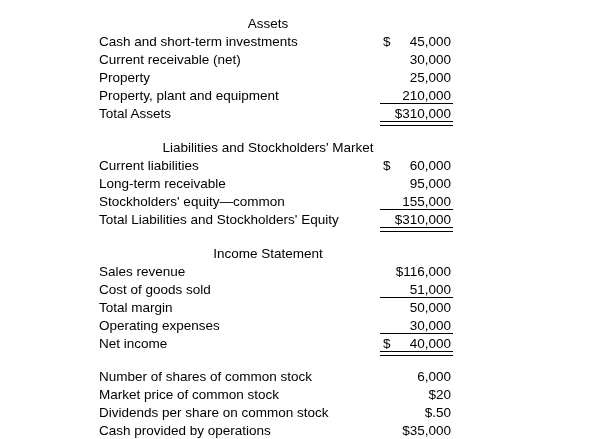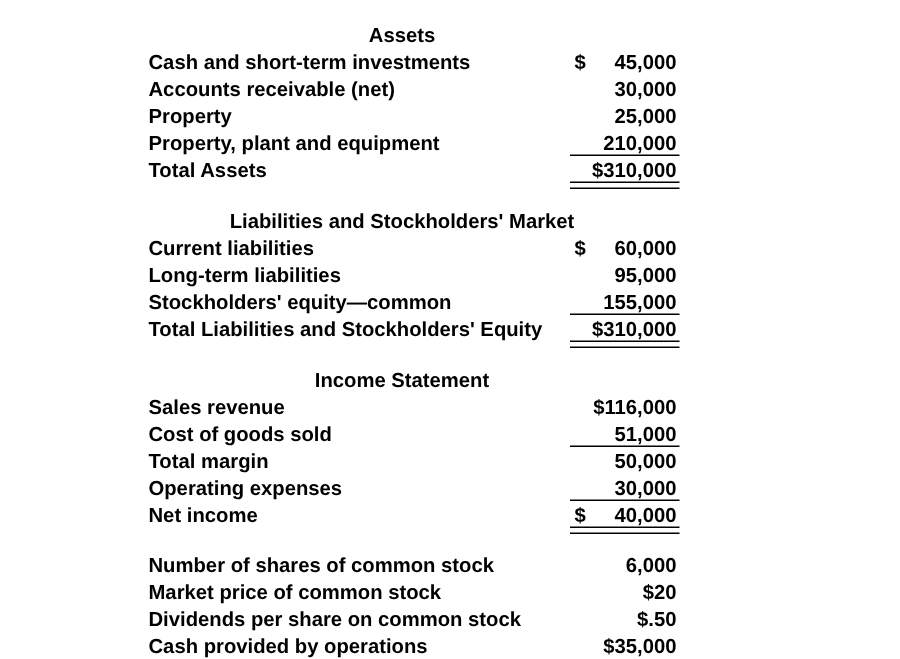--- a/index.html
+++ b/index.html
@@ -12,21 +12,20 @@
     height: 439px;
     overflow: hidden;
     font-family: "Liberation Sans", sans-serif;
     font-size: 13.5px;
     color: #000000;
   }
   .statement {
     padding-top: 14px;
     padding-left: 99px;
     width: 352px;
-    font-weight: bold;
   }
   .section {
     margin-bottom: 15px;
   }
   .sec-title {
     height: 19px;
     line-height: 19px;
     text-align: center;
     padding-right: 14px;
     white-space: nowrap;
@@ -80,21 +79,21 @@
 
   <div class="row">
     <span class="label">Cash and short-term investments</span>
     <span class="amount spaced">
       <span class="currency">$</span>
       <span class="value">45,000</span>
     </span>
   </div>
 
   <div class="row">
-    <span class="label">Accounts receivable (net)</span>
+    <span class="label">Current receivable (net)</span>
     <span class="amount">
       <span class="currency"></span>
       <span class="value">30,000</span>
     </span>
   </div>
 
   <div class="row">
     <span class="label">Property</span>
     <span class="amount">
       <span class="currency"></span>
@@ -124,21 +123,21 @@
 
   <div class="row">
     <span class="label">Current liabilities</span>
     <span class="amount spaced">
       <span class="currency">$</span>
       <span class="value">60,000</span>
     </span>
   </div>
 
   <div class="row">
-    <span class="label">Long-term liabilities</span>
+    <span class="label">Long-term receivable</span>
     <span class="amount">
       <span class="currency"></span>
       <span class="value">95,000</span>
     </span>
   </div>
 
   <div class="row">
     <span class="label">Stockholders' equity—common</span>
     <span class="amount u-single">
       <span class="currency"></span>

